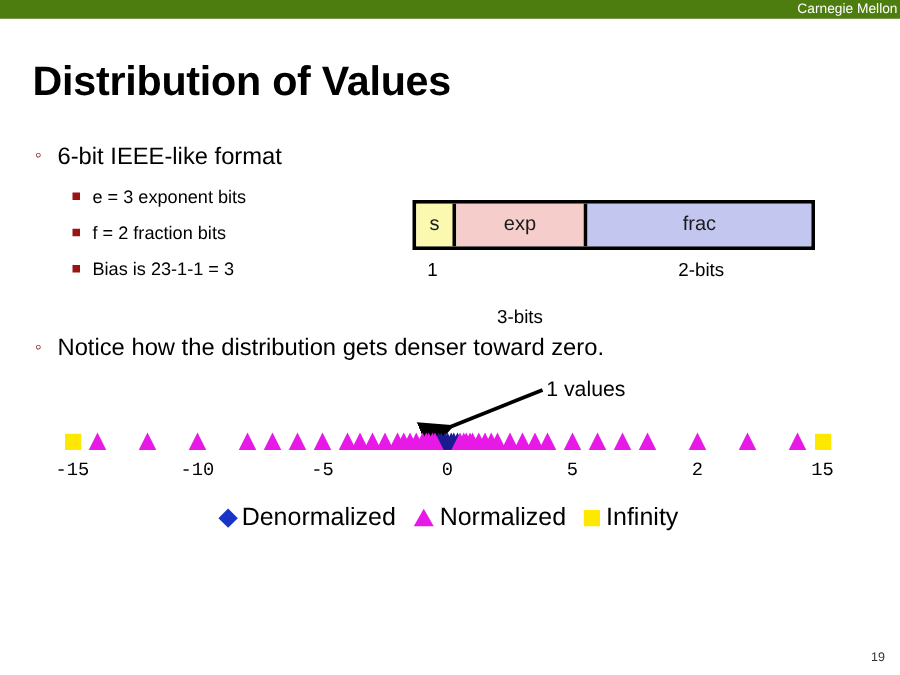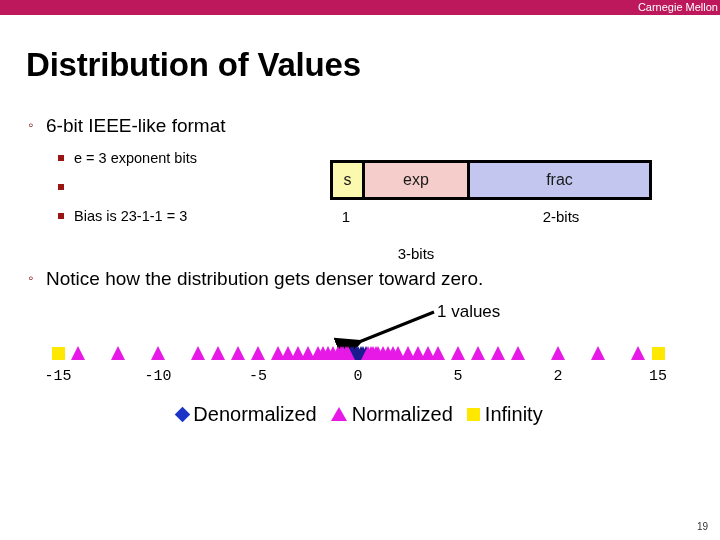--- a/index.html
+++ b/index.html
@@ -5,21 +5,21 @@
   html,body{margin:0;padding:0;}
   body{
     width:720px;height:540px;
     background:#ffffff;
     font-family:"Liberation Sans", sans-serif;
     position:relative;
     overflow:hidden;
   }
   .header-bar{
     position:absolute;left:0;top:0;width:720px;height:15px;
-    background:#be185d;
+    background:#4d7c0f;
   }
   .header-bar .brand{
     position:absolute;right:2px;top:1px;
     color:#ffffff;font-size:11px;line-height:12px;
     white-space:nowrap;
     font-family:"Liberation Sans", sans-serif;
   }
   .slide-title{
     position:absolute;left:26px;top:46px;
     font-size:33px;font-weight:bold;color:#000000;
@@ -120,21 +120,21 @@
 <div class="slide-title">Distribution of Values</div>
 
 <div class="bullet-l1" style="left:28px;top:115px;">
   <span class="marker">◦</span><span>6-bit IEEE-like format</span>
 </div>
 
 <div class="bullet-l2" style="left:58px;top:150px;">
   <span class="marker"><span class="sq"></span></span><span>e = 3 exponent bits</span>
 </div>
 <div class="bullet-l2" style="left:58px;top:179px;">
-  <span class="marker"><span class="sq"></span></span>
+  <span class="marker"><span class="sq"></span></span><span>f = 2 fraction bits</span>
 </div>
 <div class="bullet-l2" style="left:58px;top:208px;">
   <span class="marker"><span class="sq"></span></span><span>Bias is 23-1-1 = 3</span>
 </div>
 
 <div class="bitfield">
   <div class="bitcell cell-s">s</div>
   <div class="bitcell cell-exp">exp</div>
   <div class="bitcell cell-frac">frac</div>
 </div>

